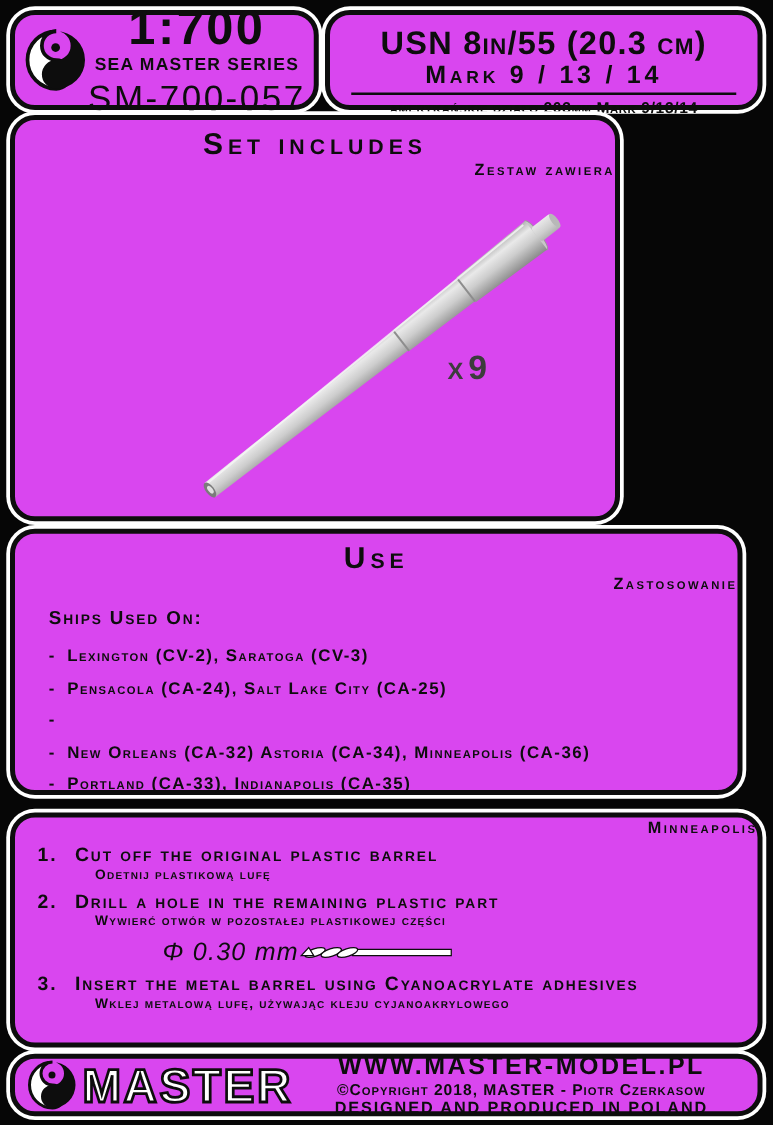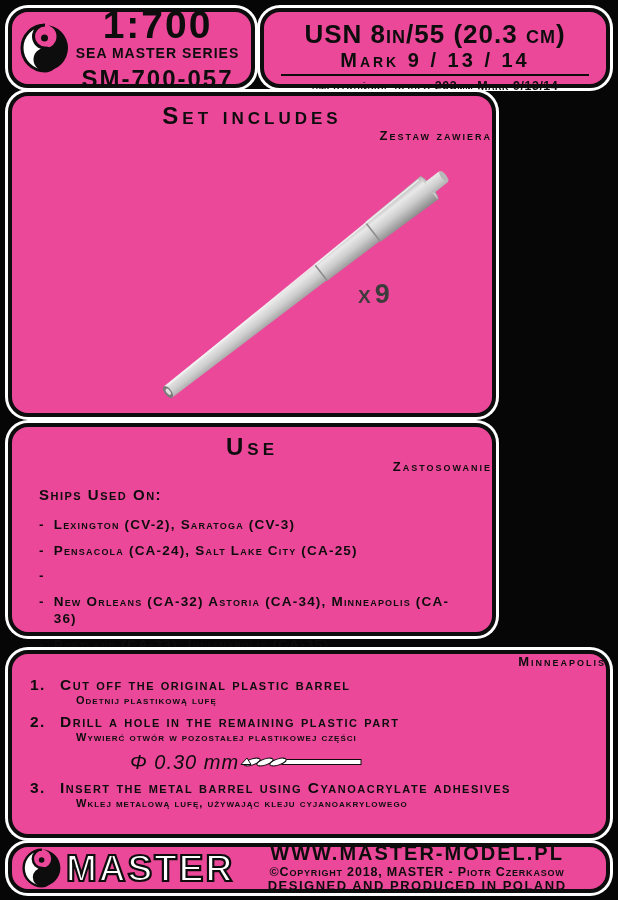--- a/index.html
+++ b/index.html
@@ -2,40 +2,40 @@
 <html><head>
 <meta charset="utf-8">
 <style>
   html,body{margin:0;padding:0;}
   body{
     width:618px;height:900px;position:relative;overflow:hidden;
     background:#060606;color:#0d0d0d;
     font-family:"Liberation Sans", sans-serif;
   }
   .panel{
-    position:absolute;background:#ec4899;border:4px solid #0d0d0d;
+    position:absolute;background:#d946ef;border:4px solid #0d0d0d;
     border-radius:20px;box-shadow:0 0 0 3px #fff;box-sizing:border-box;
   }
   
   .hdr-left{left:8px;top:8px;width:247px;height:80px;display:flex;align-items:center;padding:3px 6px 3px 8px;}
   .hdr-left .logo{width:50px;height:62px;flex:0 0 auto;}
   .hl-text{flex:1;text-align:center;line-height:1;}
   .scale{font-size:39px;font-weight:bold;letter-spacing:2px;}
   .series{font-size:14px;font-weight:bold;letter-spacing:1px;margin-top:2px;white-space:nowrap;}
-  .sku{font-size:24px;font-weight:bold;letter-spacing:2px;margin-top:7px;white-space:nowrap;}
+  .sku{font-size:28px;font-weight:normal;letter-spacing:2px;margin-top:7px;white-space:nowrap;}
   .hdr-right{left:260px;top:8px;width:350px;height:80px;text-align:center;padding-top:8px;}
   .hr-title{font-size:26px;font-weight:bold;font-variant:small-caps;letter-spacing:1px;line-height:1.1;white-space:nowrap;}
   .hr-sub{font-size:20px;font-weight:bold;font-variant:small-caps;letter-spacing:3px;line-height:1.1;}
   .hr-div{height:2px;background:#0d0d0d;width:90%;margin:3px auto 3px;}
   .hr-pl{font-size:12.5px;font-weight:bold;font-variant:small-caps;letter-spacing:0.5px;white-space:nowrap;}
   
   .sec-title{text-align:center;font-weight:bold;font-variant:small-caps;font-size:24px;letter-spacing:4px;line-height:1;margin-top:8px;}
   .sec-sub{text-align:right;font-weight:bold;font-variant:small-caps;font-size:13px;letter-spacing:2px;margin-top:1px;line-height:1;}
   .sec-includes{left:8px;top:92px;width:488px;height:325px;}
-  .sec-use{left:8px;top:423px;width:488px;height:213px;}
+  .sec-use{left:8px;top:423px;width:586px;height:213px;}
   .sec-instruction{left:8px;top:650px;width:602px;height:188px;}
   
   .barrel-svg{position:absolute;left:0;top:0;width:594px;height:315px;}
   .qty{position:absolute;left:346px;top:183px;font-size:27px;font-weight:bold;
        font-variant:small-caps;letter-spacing:4px;color:#3c3c3c;}
   
   .ships-heading{margin:13px 0 10px 27px;font-size:15px;font-weight:bold;font-variant:small-caps;letter-spacing:1.5px;}
   .ship-list{margin:13px 20px 0 27px;display:flex;flex-direction:column;gap:8px;}
   .ship-row{display:flex;gap:9px;font-size:13.5px;font-weight:bold;font-variant:small-caps;
             letter-spacing:1.2px;line-height:1.3;}

